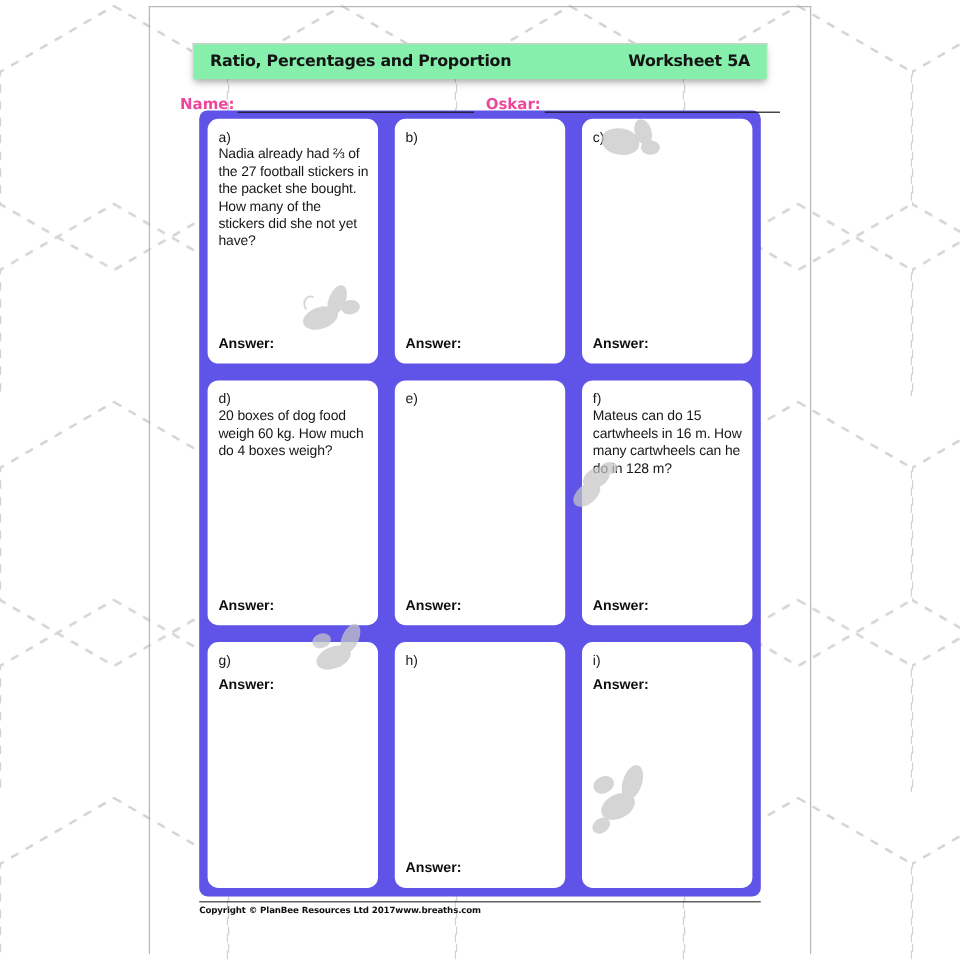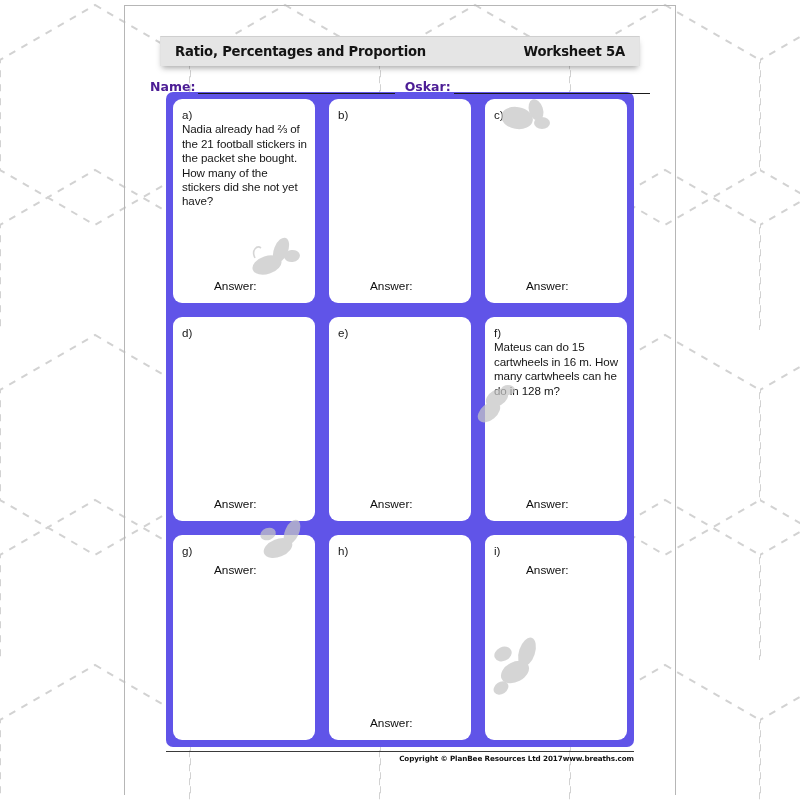--- a/index.html
+++ b/index.html
@@ -42,21 +42,21 @@
     z-index: 3;
   }
 
   
   .title-strip {
     position: absolute;
     left: 160px;
     top: 36px;
     width: 480px;
     height: 30px;
-    background: #e5e5e5;
+    background: #86efac;
     border-top: 1px solid #cfcfcf;
     border-left: 1px solid #e2e2e2;
     border-right: 1px solid #e2e2e2;
     box-shadow: 0 4px 6px -2px rgba(0,0,0,0.35);
     display: flex;
     align-items: center;
     justify-content: space-between;
     padding: 0 14px;
     box-sizing: border-box;
     z-index: 6;
@@ -79,21 +79,21 @@
     width: 500px;
     height: 22px;
     z-index: 6;
     display: flex;
     align-items: flex-end;
   }
   .nd-label {
     font-family: "DejaVu Sans", sans-serif;
     font-weight: bold;
     font-size: 12.5px;
-    color: #4c1d95;
+    color: #ec4899;
     white-space: nowrap;
     padding-right: 3px;
     margin-top: 44px;
   }
   .nd-rule {
     flex: 1 1 auto;
     border-bottom: 1.6px solid #1a1a1a;
     height: 14px;
     margin-right: 10px;
   }
@@ -149,47 +149,46 @@
     color: #161616;
     line-height: 1.245;
     letter-spacing: -0.1px;
     flex: 0 0 auto;
   }
 
   .answer-spacer { flex: 1 1 auto; min-height: 4px; }
 
   .answer-label {
     font-family: "Liberation Sans", sans-serif;
-    font-weight: normal;
+    font-weight: bold;
     font-size: 11.8px;
     color: #0e0e0e;
     flex: 0 0 auto;
     padding-bottom: 2px;
-    margin-left: 32px;
   }
   .qcell.tight .answer-spacer { flex: 0 0 2px; }
   .qcell.tight .answer-label { margin-top: 1px; }
   .qcell.tight .answer-after { flex: 1 1 auto; }
 
   
   .footer-rule {
     position: absolute;
     left: 166px;
     top: 751px;
     width: 468px;
     border-bottom: 1.3px solid #3a3a3a;
     z-index: 6;
   }
   .footer {
     position: absolute;
     left: 166px;
     top: 754px;
     width: 468px;
     display: flex;
-    justify-content: flex-end;
+    justify-content: flex-start;
     align-items: center;
     z-index: 6;
   }
   .footer-text {
     font-family: "DejaVu Sans", sans-serif;
     font-weight: bold;
     font-size: 7.2px;
     color: #101010;
     letter-spacing: -0.1px;
     white-space: nowrap;
@@ -232,21 +231,21 @@
     <span class="nd-rule"></span>
     <span class="nd-label">Oskar:</span>
     <span class="nd-rule date-rule"></span>
   </div>
 
   <div class="grid-frame">
 
     <div class="qcell">
       <div class="qcard">
         <div class="q-letter">a)</div>
-        <div class="q-text">Nadia already had ⅔ of the 21 football stickers in the packet she bought. How many of the stickers did she not yet have?</div>
+        <div class="q-text">Nadia already had ⅔ of the 27 football stickers in the packet she bought. How many of the stickers did she not yet have?</div>
         <div class="answer-spacer"></div>
         <div class="answer-label">Answer:</div>
       </div>
     </div>
 
     <div class="qcell">
       <div class="qcard">
         <div class="q-letter">b)</div>
         <div class="answer-spacer"></div>
         <div class="answer-label">Answer:</div>
@@ -257,20 +256,21 @@
       <div class="qcard">
         <div class="q-letter">c)</div>
         <div class="answer-spacer"></div>
         <div class="answer-label">Answer:</div>
       </div>
     </div>
 
     <div class="qcell">
       <div class="qcard">
         <div class="q-letter">d)</div>
+        <div class="q-text">20 boxes of dog food weigh 60 kg. How much do 4 boxes weigh?</div>
         <div class="answer-spacer"></div>
         <div class="answer-label">Answer:</div>
       </div>
     </div>
 
     <div class="qcell">
       <div class="qcard">
         <div class="q-letter">e)</div>
         <div class="answer-spacer"></div>
         <div class="answer-label">Answer:</div>

